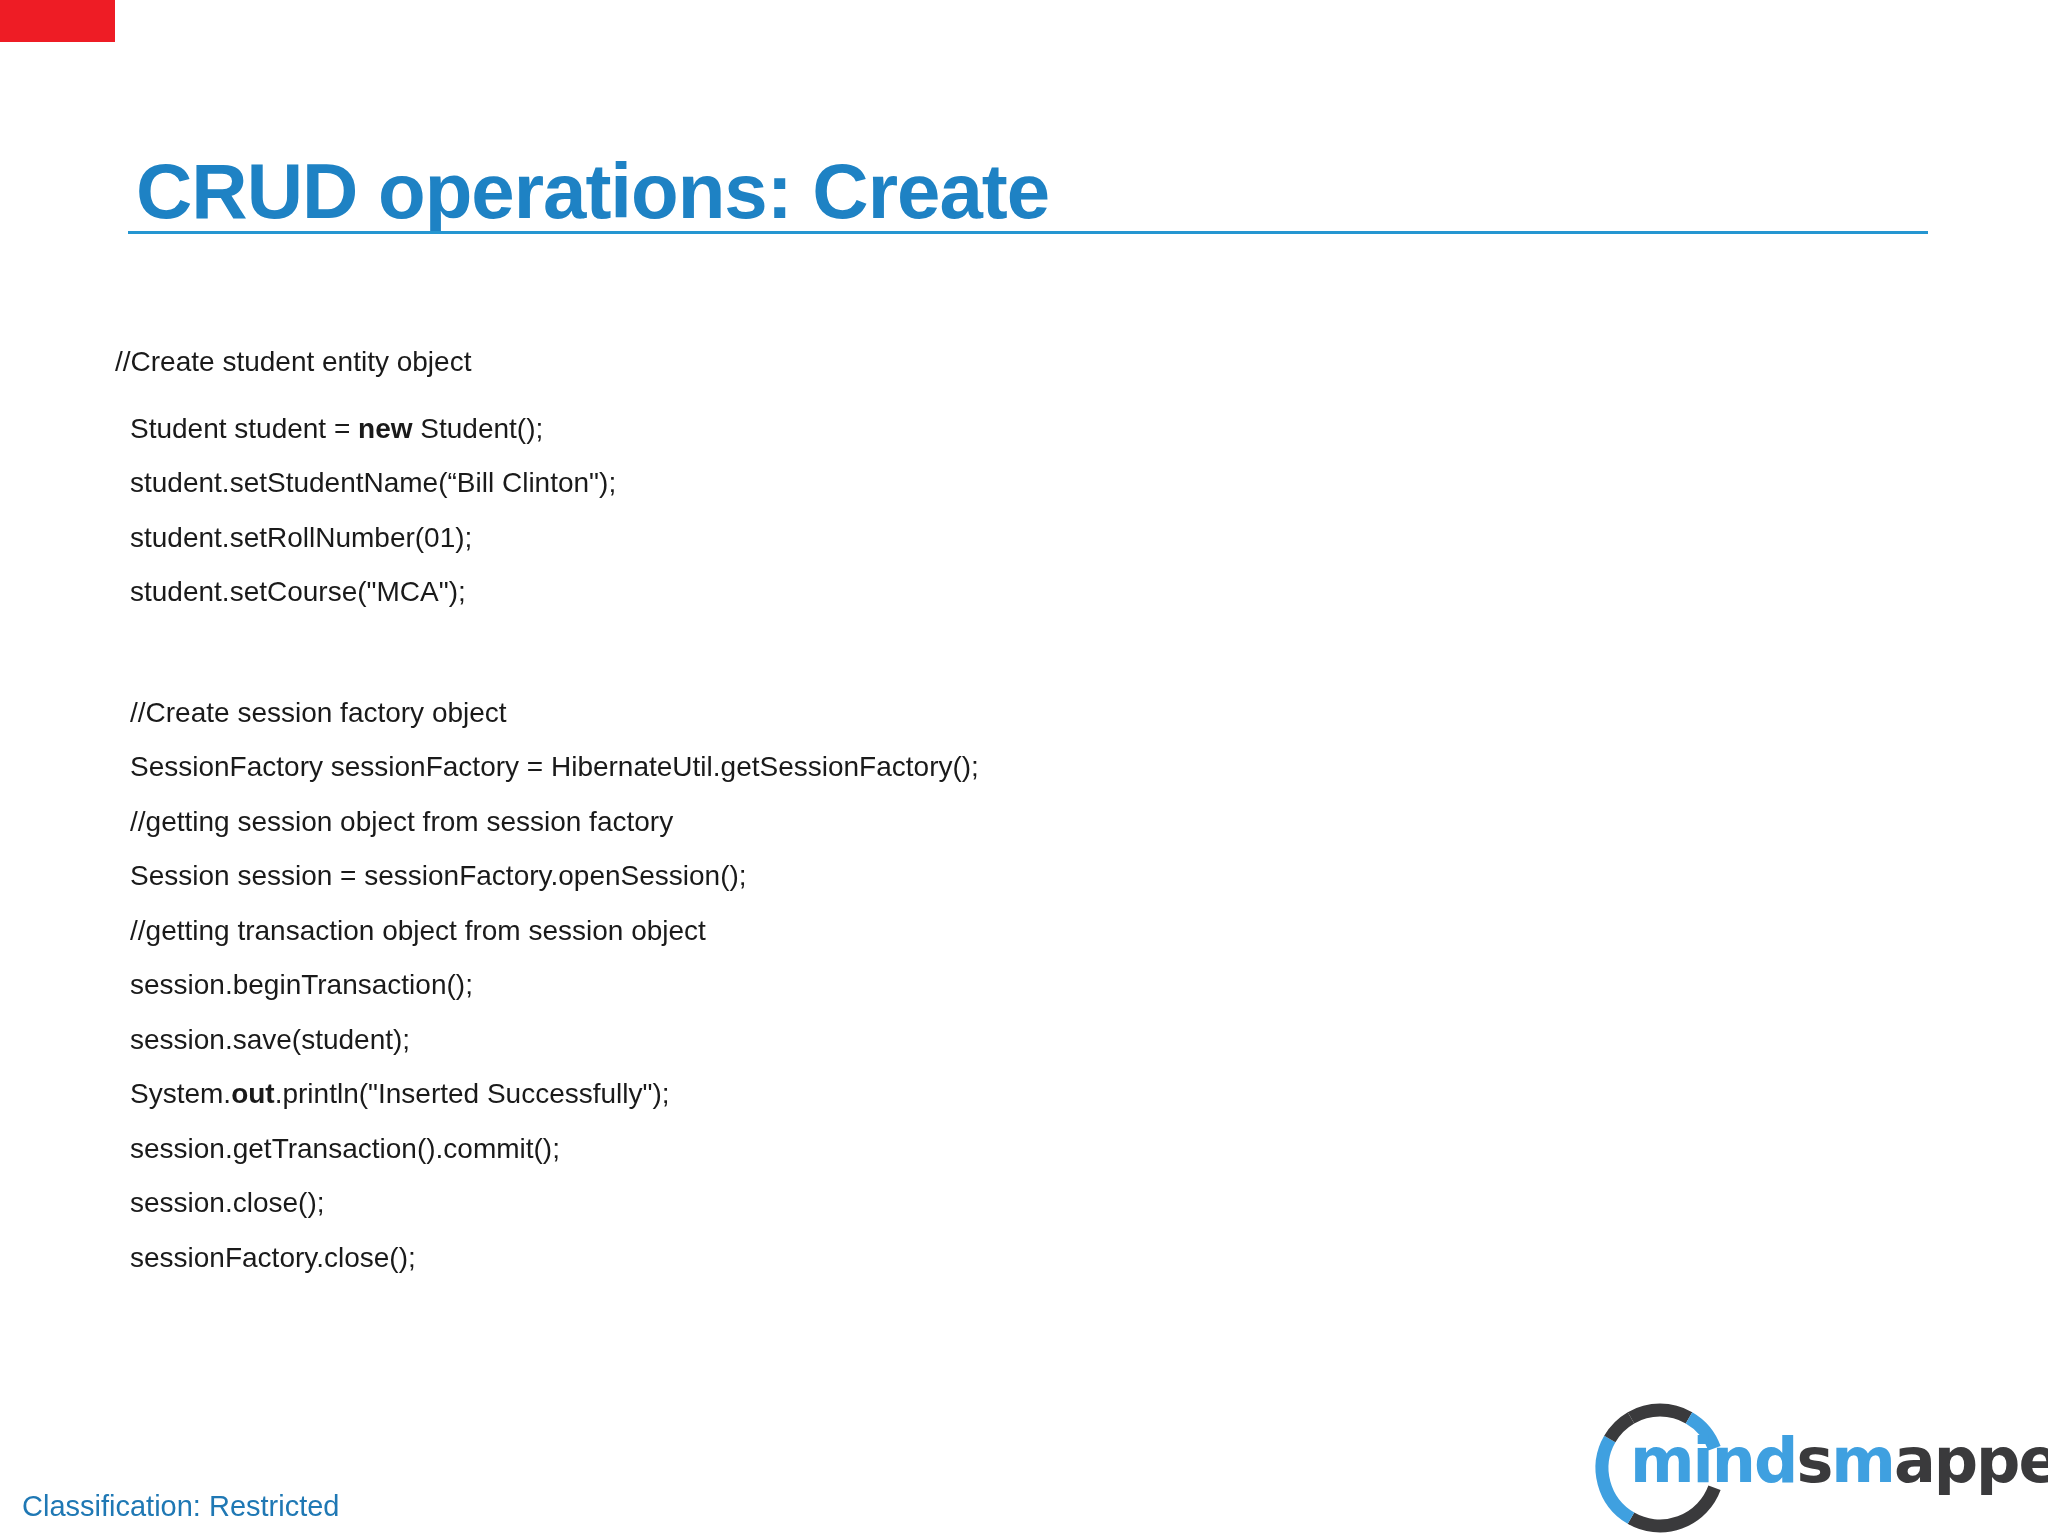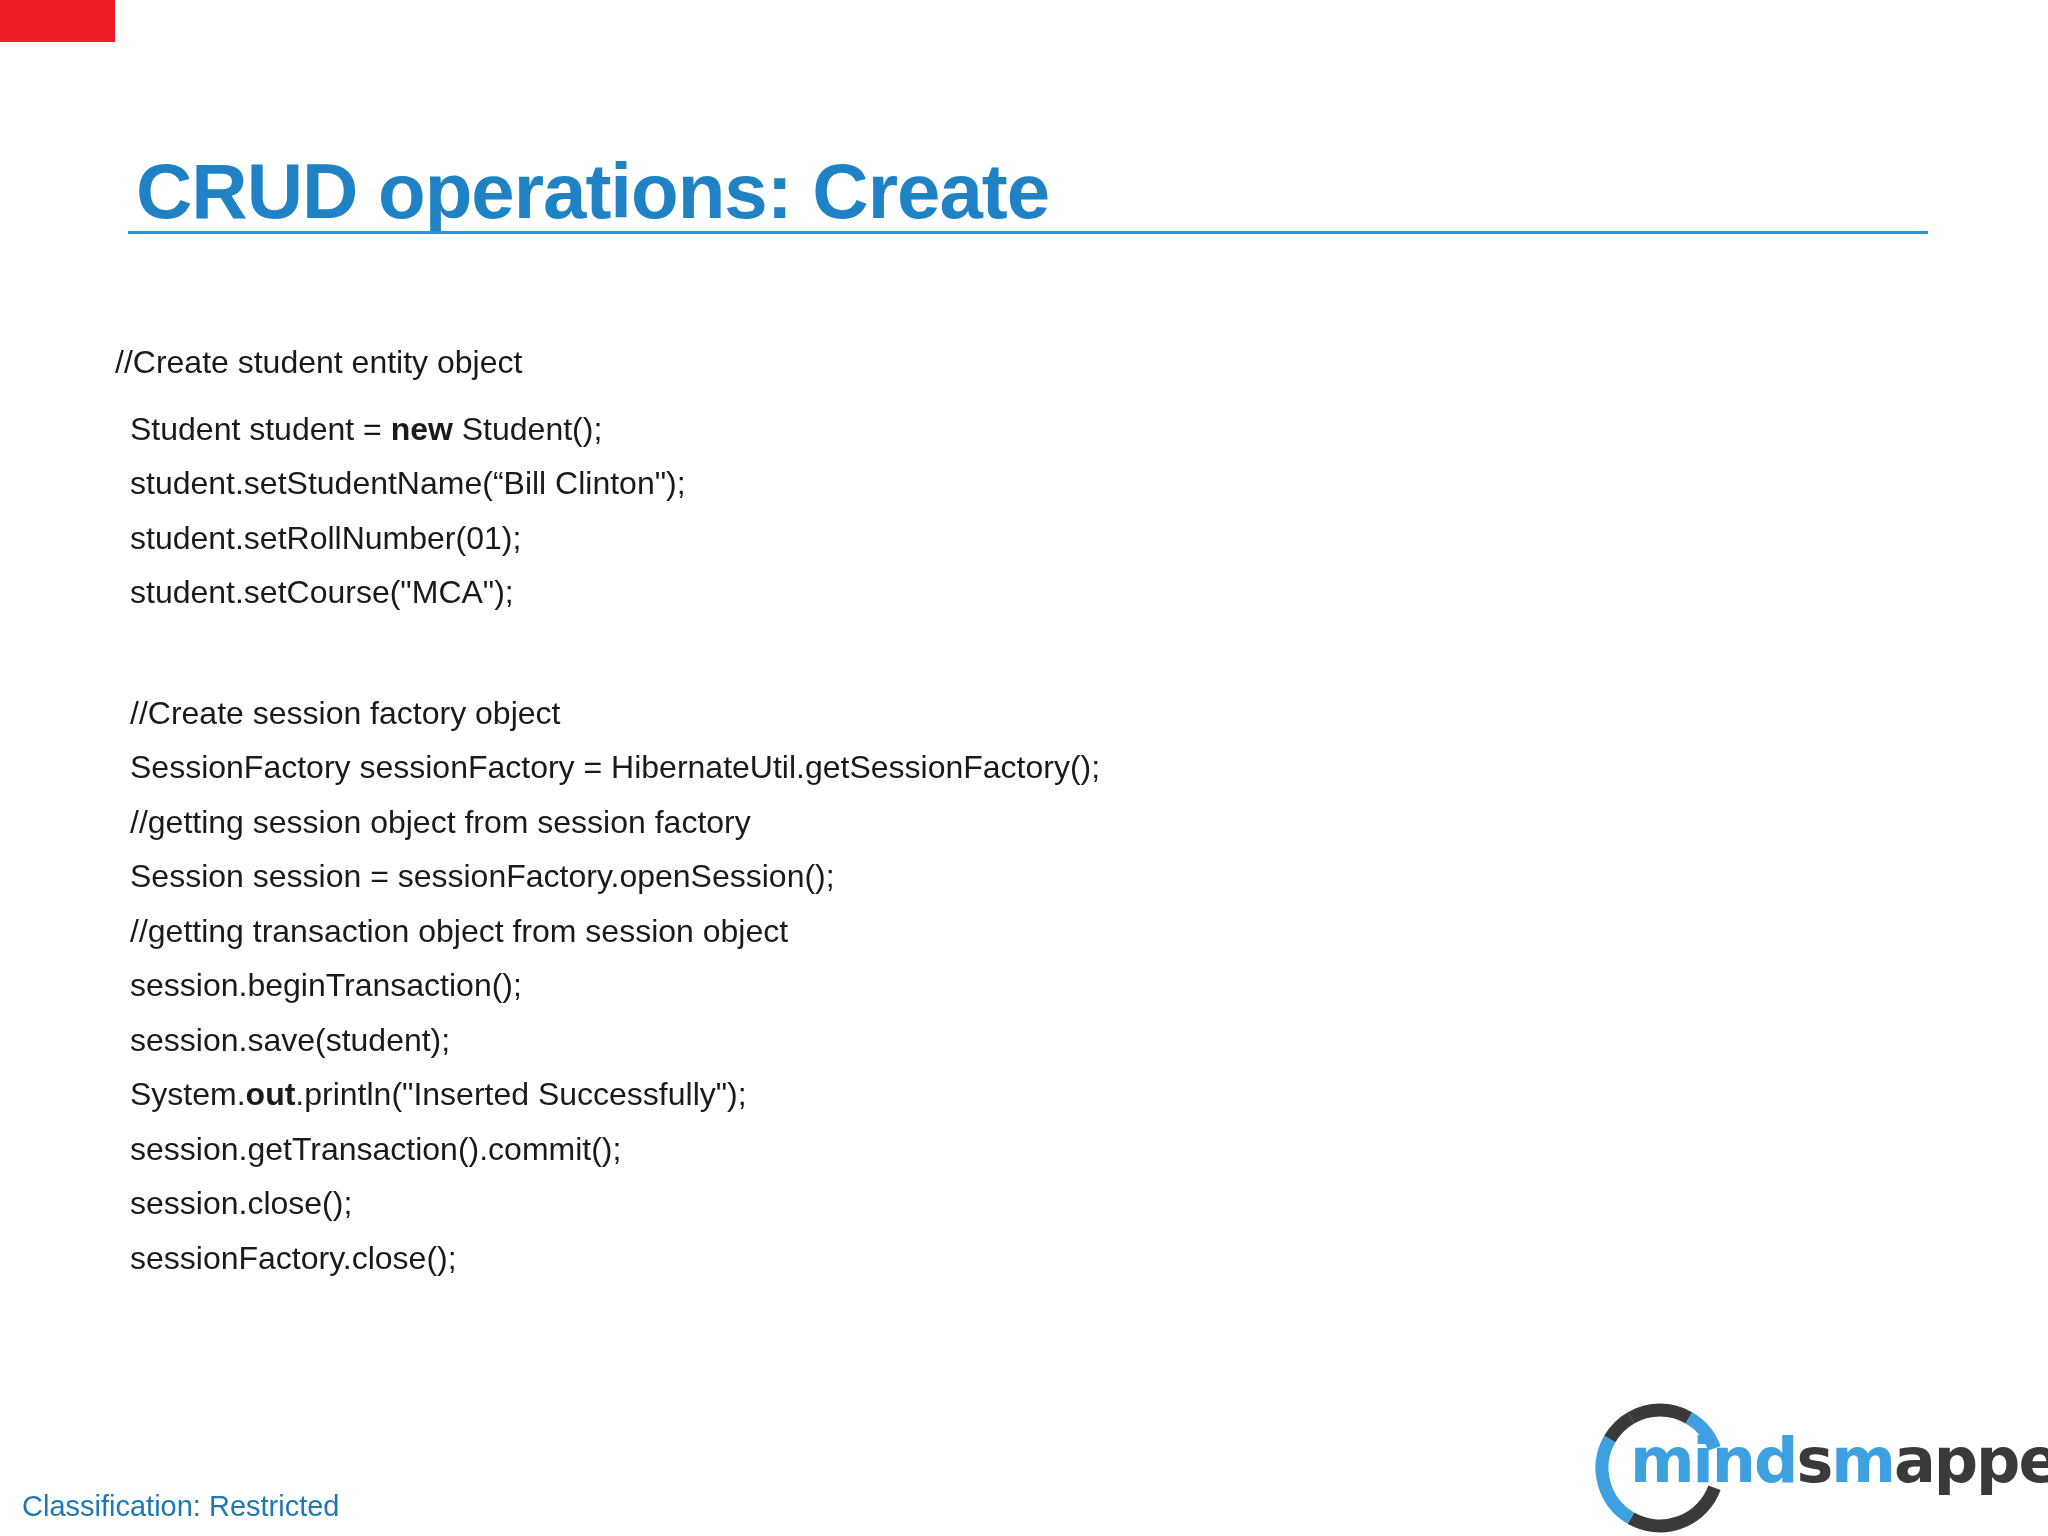--- a/index.html
+++ b/index.html
@@ -20,21 +20,21 @@
     letter-spacing:-1px;
     white-space:nowrap;
   }
   .title-rule{
     position:absolute;left:128px;top:231px;
     width:1800px;height:3px;
   }
   .code-block{
     position:absolute;left:115px;top:335px;
     color:#1a1a1a;
-    font-size:32px;
+    font-size:28px;
     white-space:pre;
   }
   .code-line{
     height:54.5px;line-height:54.5px;
     white-space:pre;
   }
   .footer{
     position:absolute;left:0;top:1490px;width:2048px;
     font-size:29px;
   }

